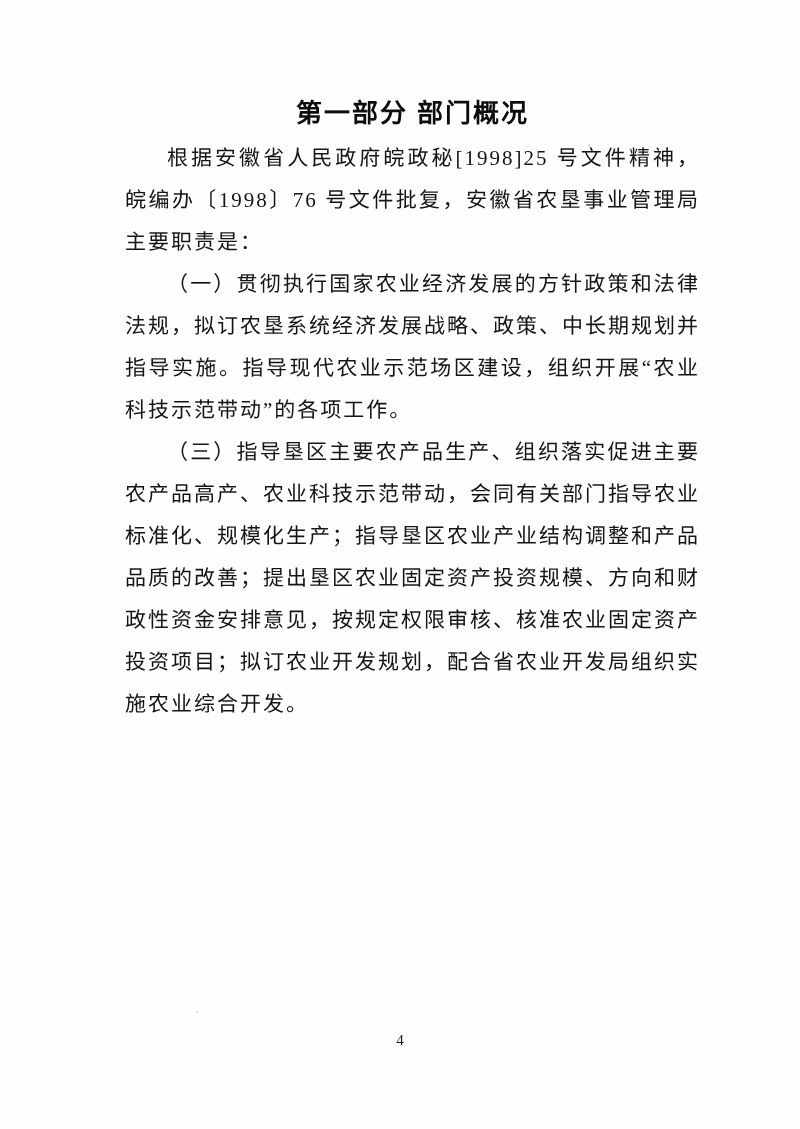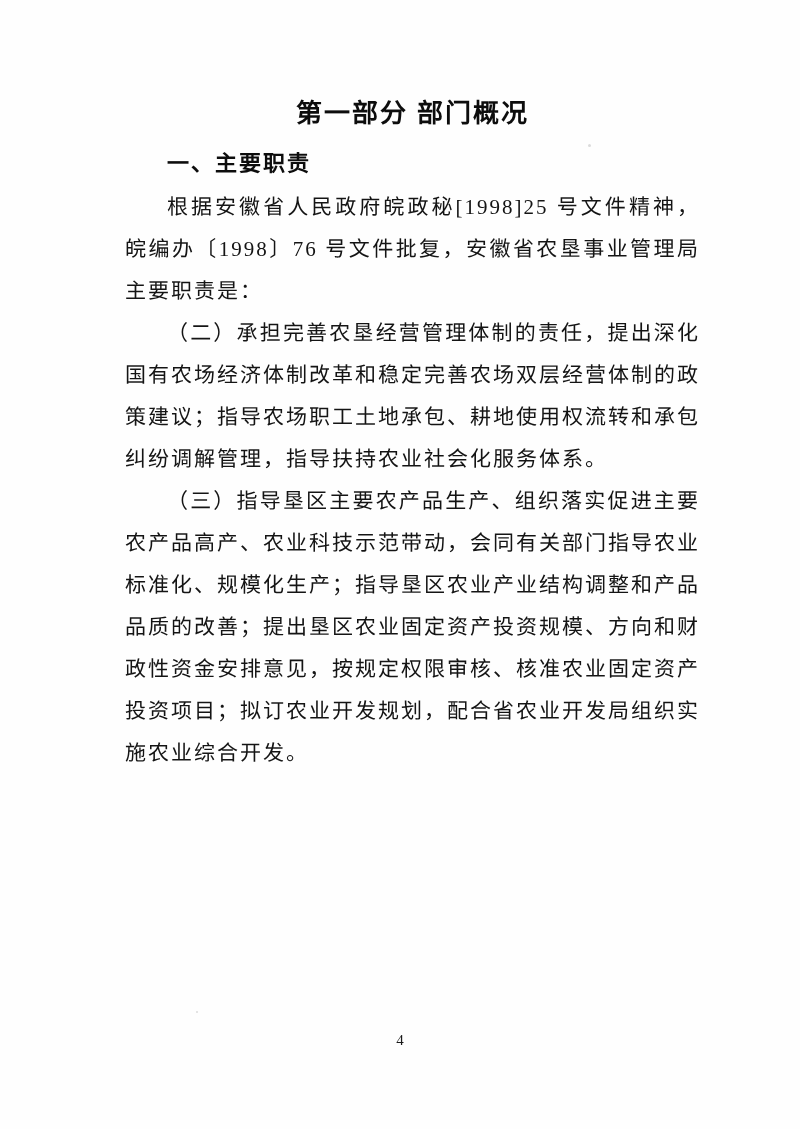--- a/index.html
+++ b/index.html
@@ -71,25 +71,24 @@
   .speck-1 { left: 588px; top: 144px; width: 3px; height: 3px; }
   .speck-2 { left: 196px; top: 1011px; width: 2px; height: 2px; }
 </style>
 </head>
 <body>
 
 <div class="page">
 
   <h1 class="doc-title">第一部分 部门概况</h1>
 
-  <h2 class="section-heading">一、主要职责</h2>
 
   <div class="body-text">
     <p>根据安徽省人民政府皖政秘[1998]25 号文件精神，皖编办〔1998〕76 号文件批复，安徽省农垦事业管理局主要职责是：</p>
-    <p>（二）承担完善农垦经营管理体制的责任，提出深化国有农场经济体制改革和稳定完善农场双层经营体制的政策建议；指导农场职工土地承包、耕地使用权流转和承包纠纷调解管理，指导扶持农业社会化服务体系。</p>
+    <p>（一）贯彻执行国家农业经济发展的方针政策和法律法规，拟订农垦系统经济发展战略、政策、中长期规划并指导实施。指导现代农业示范场区建设，组织开展“农业科技示范带动”的各项工作。</p>
     <p>（三）指导垦区主要农产品生产、组织落实促进主要农产品高产、农业科技示范带动，会同有关部门指导农业标准化、规模化生产；指导垦区农业产业结构调整和产品品质的改善；提出垦区农业固定资产投资规模、方向和财政性资金安排意见，按规定权限审核、核准农业固定资产投资项目；拟订农业开发规划，配合省农业开发局组织实施农业综合开发。</p>
   </div>
 
   <div class="page-number">4</div>
 
   <span class="speck speck-1"></span>
   <span class="speck speck-2"></span>
 
 </div>
 

